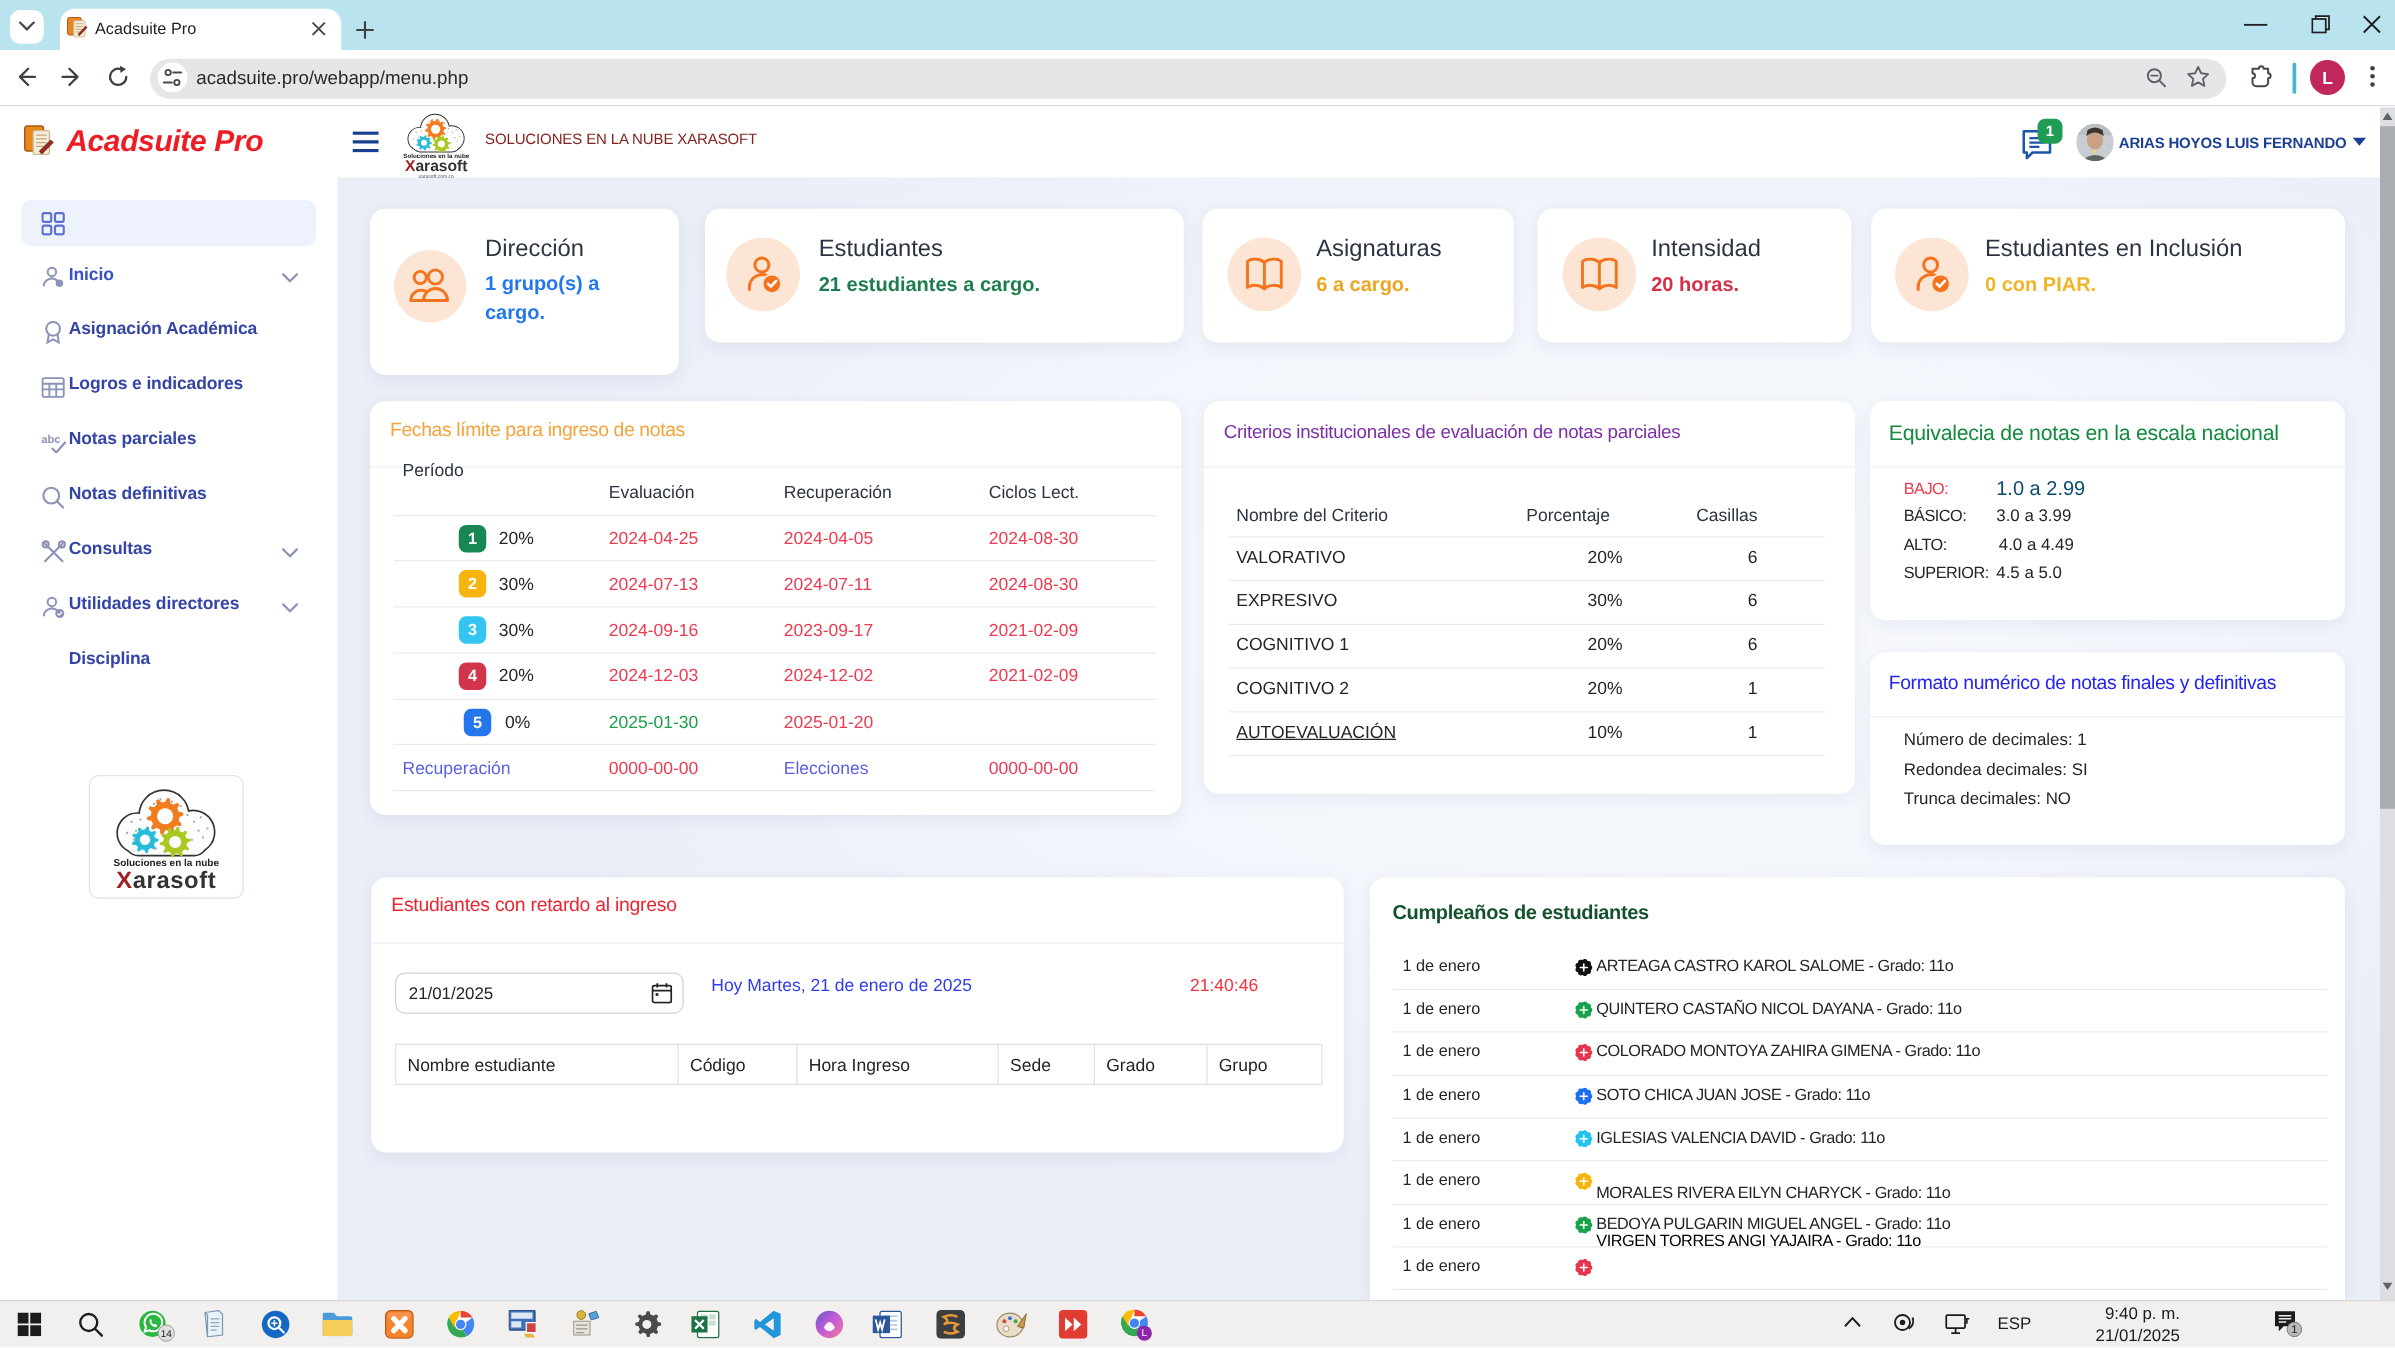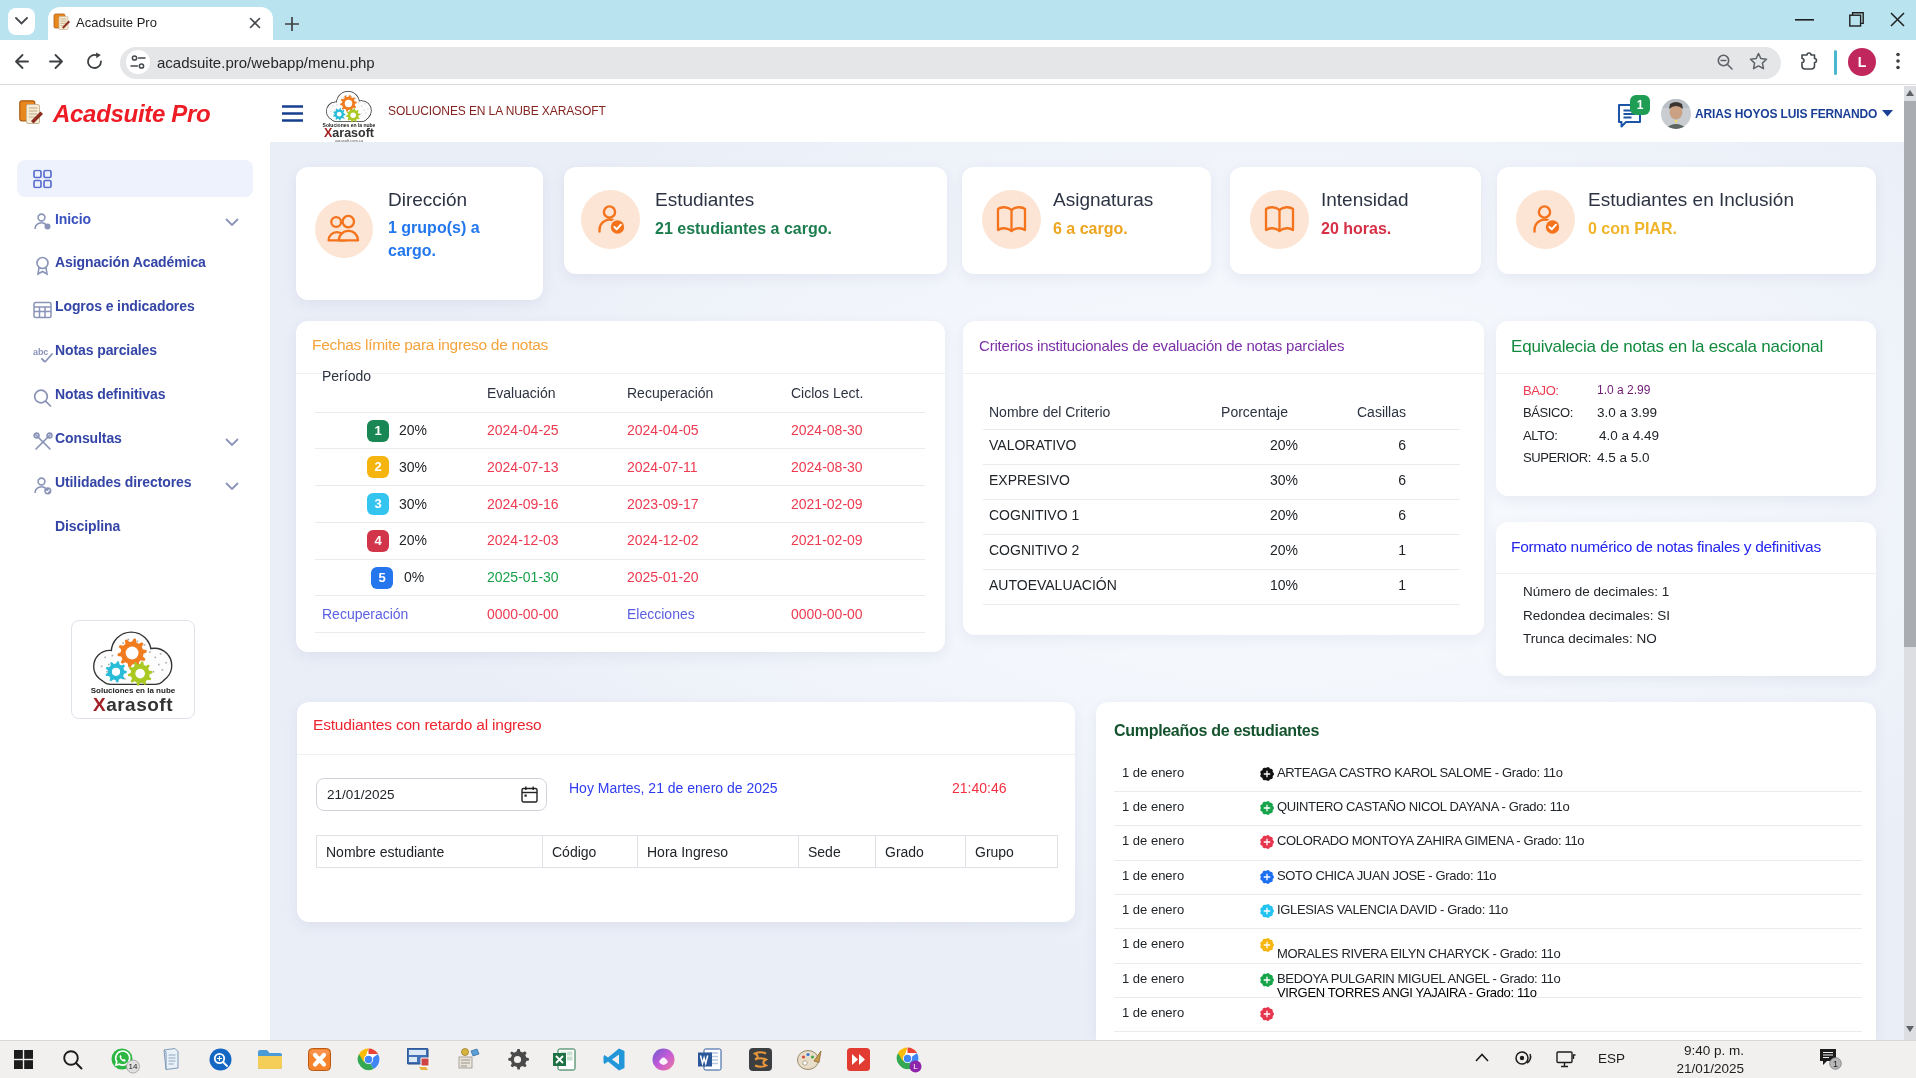--- a/index.html
+++ b/index.html
@@ -472,29 +472,29 @@
 <div class="trow" style="left:1256px;top:437px;width:150px;text-align:right;color:#212529;">6</div>
 <div class="trow" style="left:989px;top:472px;color:#212529;">EXPRESIVO</div>
 <div class="trow" style="left:1148px;top:472px;width:150px;text-align:right;color:#212529;">30%</div>
 <div class="trow" style="left:1256px;top:472px;width:150px;text-align:right;color:#212529;">6</div>
 <div class="trow" style="left:989px;top:507px;color:#212529;">COGNITIVO 1</div>
 <div class="trow" style="left:1148px;top:507px;width:150px;text-align:right;color:#212529;">20%</div>
 <div class="trow" style="left:1256px;top:507px;width:150px;text-align:right;color:#212529;">6</div>
 <div class="trow" style="left:989px;top:542px;color:#212529;">COGNITIVO 2</div>
 <div class="trow" style="left:1148px;top:542px;width:150px;text-align:right;color:#212529;">20%</div>
 <div class="trow" style="left:1256px;top:542px;width:150px;text-align:right;color:#212529;">1</div>
-<div class="trow" style="left:989px;top:577px;color:#212529;">AUTOEVALUACIÓN</div>
+<div class="trow" style="left:989px;top:577px;color:#212529;text-decoration:underline;">AUTOEVALUACIÓN</div>
 <div class="trow" style="left:1148px;top:577px;width:150px;text-align:right;color:#212529;">10%</div>
 <div class="trow" style="left:1256px;top:577px;width:150px;text-align:right;color:#212529;">1</div>
 
 <div class="card" style="left:1496px;top:321px;width:380px;height:175px;"></div>
 <div class="ctitle" style="left:1511px;top:337px;font-size:17px;letter-spacing:-0.2px;color:#128a3e;">Equivalecia de notas en la escala nacional</div>
 <div class="cdivider" style="left:1496px;top:373px;width:380px;"></div>
 <div class="trow" style="left:1523px;top:383px;font-size:13px;letter-spacing:-0.4px;color:#ee3a50;">BAJO:</div>
-<div class="trow" style="left:1597px;top:383px;font-size:12px;color:#701a75;">1.0 a 2.99</div>
+<div class="trow" style="left:1597px;top:383px;font-size:16px;color:#0c4a6e;">1.0 a 2.99</div>
 <div class="trow" style="left:1523px;top:405px;font-size:13px;letter-spacing:-0.4px;color:#212529;">BÁSICO:</div>
 <div class="trow" style="left:1597px;top:405px;font-size:13.5px;color:#212529;">3.0 a 3.99</div>
 <div class="trow" style="left:1523px;top:428px;font-size:13px;letter-spacing:-0.4px;color:#212529;">ALTO:</div>
 <div class="trow" style="left:1599px;top:428px;font-size:13.5px;color:#212529;">4.0 a 4.49</div>
 <div class="trow" style="left:1523px;top:450px;font-size:13px;letter-spacing:-0.4px;color:#212529;">SUPERIOR:</div>
 <div class="trow" style="left:1597px;top:450px;font-size:13.5px;color:#212529;">4.5 a 5.0</div>
 
 <div class="card" style="left:1496px;top:522px;width:380px;height:154px;"></div>
 <div class="ctitle" style="left:1511px;top:538px;font-size:15.5px;letter-spacing:-0.3px;color:#2424ef;">Formato numérico de notas finales y definitivas</div>
 <div class="cdivider" style="left:1496px;top:573px;width:380px;"></div>

